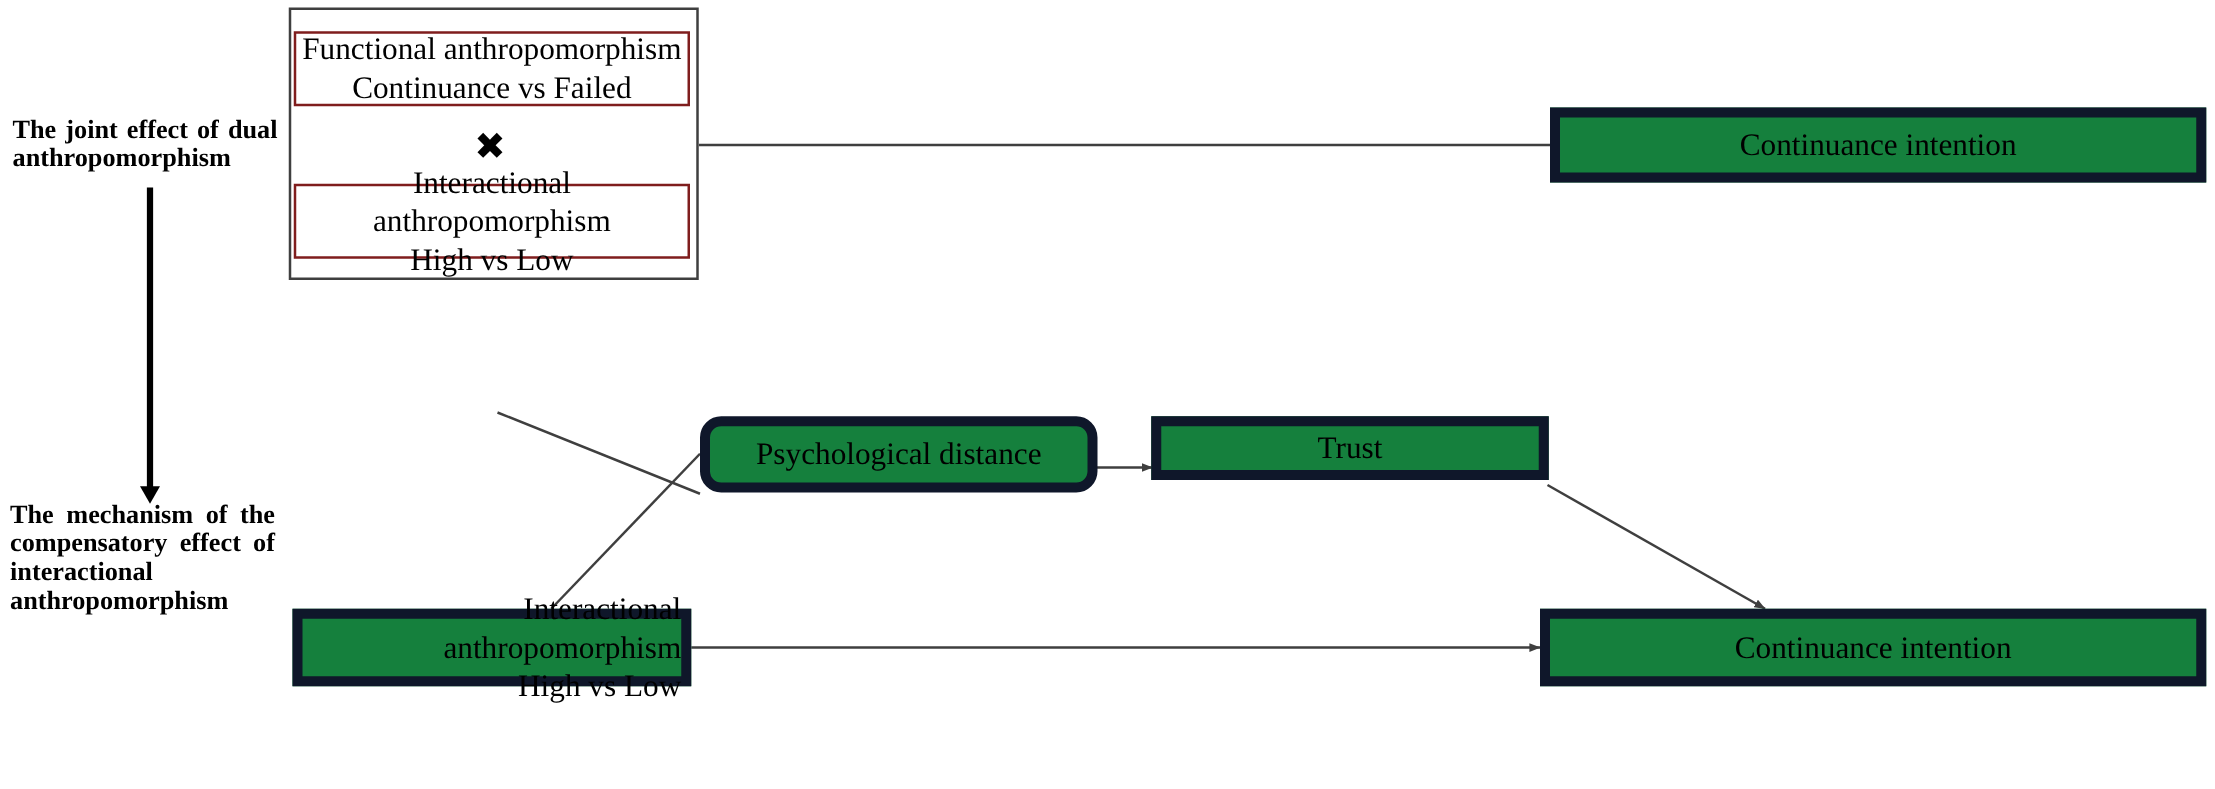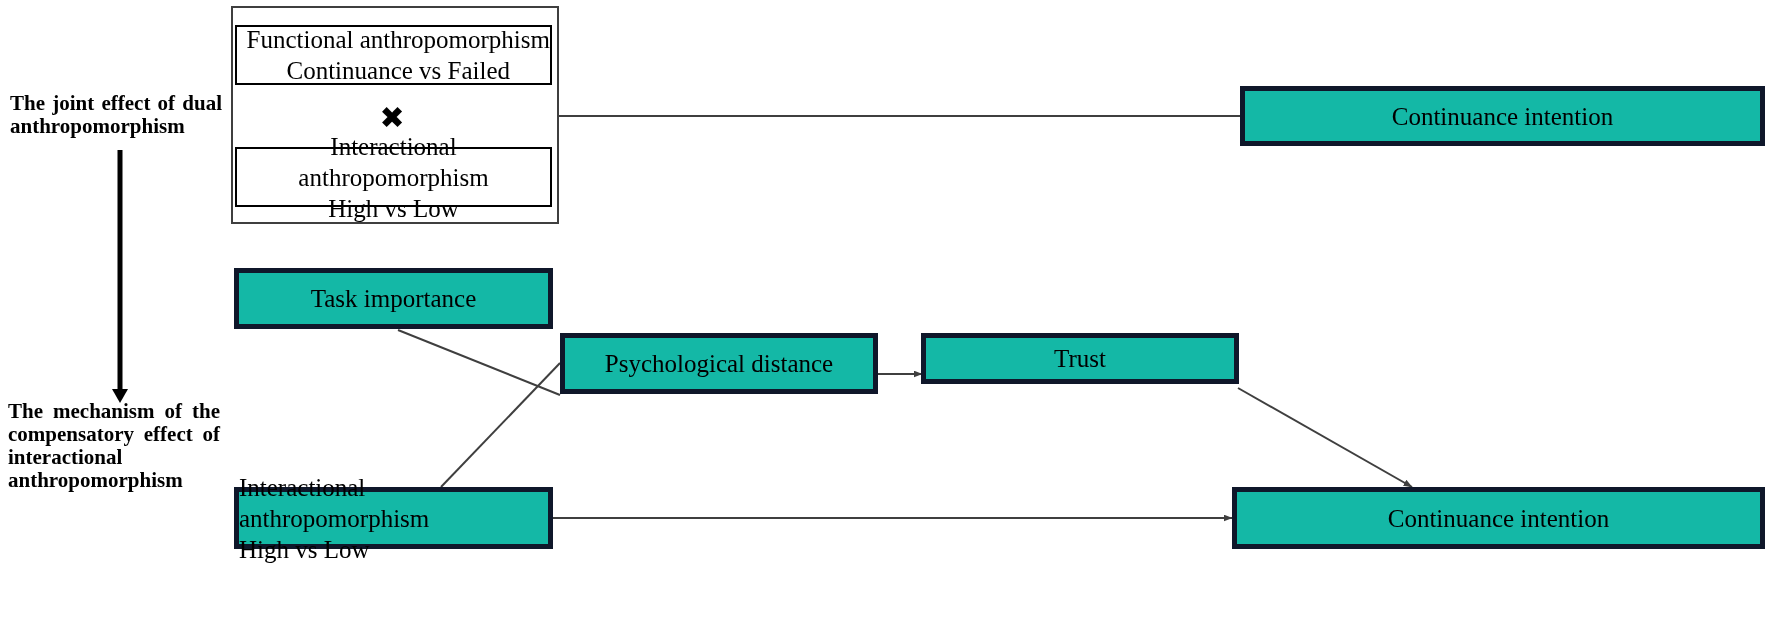--- a/index.html
+++ b/index.html
@@ -23,45 +23,45 @@
     line-height: 23px;
     color: #000000;
     text-align: justify;
     text-align-last: left;
     -moz-text-align-last: left;
     white-space: normal;
   }
   .node-box {
     position: absolute;
     box-sizing: border-box;
-    border: 5px solid #0f172a;
-    background: #14b8a6;
+    border: 8px solid #0f172a;
+    background: #15803d;
     display: flex;
     align-items: center;
     justify-content: center;
-    text-align: left;
+    text-align: right;
     font-family: "Liberation Serif", "DejaVu Serif", serif;
     font-size: 25px;
     line-height: 31px;
     color: #000000;
   }
   .group-box {
     position: absolute;
     box-sizing: border-box;
     border: 2px solid #3f3f3f;
     background: #ffffff;
   }
   .inner-box {
     position: absolute;
     box-sizing: border-box;
-    border: 2px solid #000000;
+    border: 2px solid #7f1d1d;
     background: #ffffff;
     display: flex;
     align-items: center;
-    justify-content: flex-end;
+    justify-content: center;
     text-align: center;
     font-family: "Liberation Serif", "DejaVu Serif", serif;
     font-size: 25px;
     line-height: 31px;
     color: #000000;
   }
   .times-symbol {
     position: absolute;
     font-family: "Liberation Sans", "DejaVu Sans", sans-serif;
     font-weight: bold;
@@ -135,23 +135,22 @@
 
   <div class="inner-box" style="left:235px; top:147px; width:317px; height:60px;">
     <div>
       <span>Interactional anthropomorphism</span><br>
       <span>High vs Low</span>
     </div>
   </div>
 
   <div class="node-box" style="left:1240px; top:86px; width:525px; height:60px;">Continuance intention</div>
 
-  <div class="node-box" style="left:234px; top:268px; width:319px; height:61px;">Task importance</div>
 
-  <div class="node-box" style="left:560px; top:333px; width:318px; height:61px;">Psychological distance</div>
+  <div class="node-box" style="left:560px; top:333px; width:318px; height:61px;border-radius:17px;">Psychological distance</div>
 
   <div class="node-box" style="left:921px; top:333px; width:318px; height:51px;">Trust</div>
 
   <div class="node-box" style="left:234px; top:487px; width:319px; height:62px;">
     <div>
       <span>Interactional anthropomorphism</span><br>
       <span>High vs Low</span>
     </div>
   </div>
 

